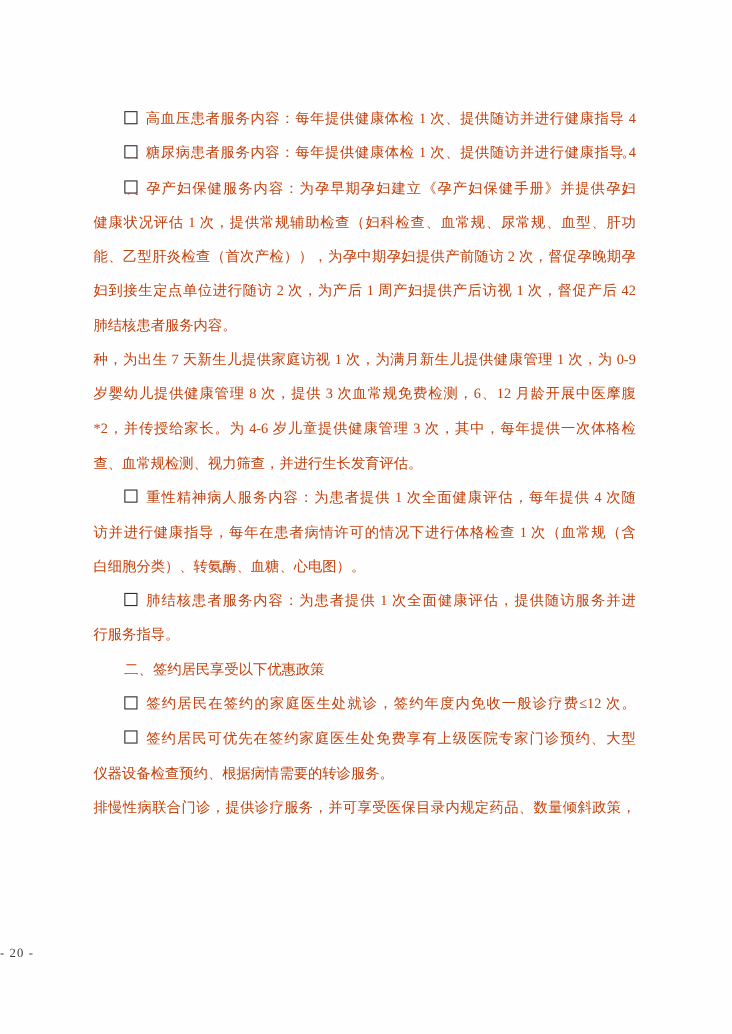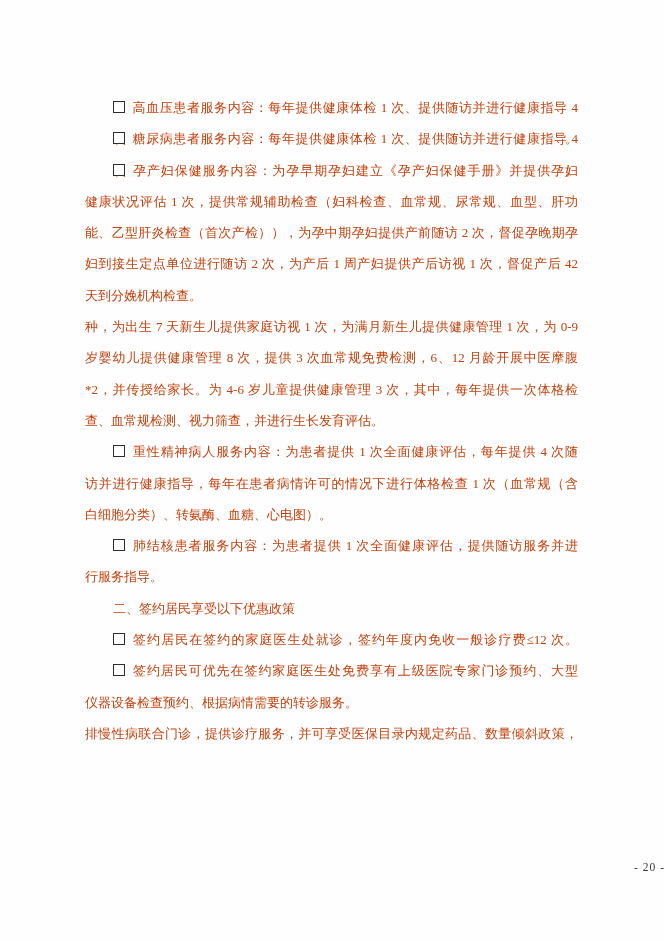--- a/index.html
+++ b/index.html
@@ -39,38 +39,38 @@
     width: 12px; height: 12px;
     border: 1px solid #2e2e2e;
     margin-right: 7px;
     vertical-align: -1px;
     background: #fefefe;
   }
   .pagenum {
     position: absolute;
     left: 0; top: 861px;
     width: 665px;
-    text-align: right;
+    text-align: left;
     font-size: 11.5px;
     letter-spacing: 1px;
     color: #3a3a3a;
   }
 </style>
 </head>
 <body>
 
 <div class="page">
   <div class="doc-body">
       <div class="line just ind"><span class="cb"></span>高血压患者服务内容：每年提供健康体检 1 次、提供随访并进行健康指导 4 次。</div>
       <div class="line just ind"><span class="cb"></span>糖尿病患者服务内容：每年提供健康体检 1 次、提供随访并进行健康指导 4 次。</div>
       <div class="line just ind"><span class="cb"></span>孕产妇保健服务内容：为孕早期孕妇建立《孕产妇保健手册》并提供孕妇</div>
       <div class="line just">健康状况评估 1 次，提供常规辅助检查（妇科检查、血常规、尿常规、血型、肝功</div>
       <div class="line just">能、乙型肝炎检查（首次产检）），为孕中期孕妇提供产前随访 2 次，督促孕晚期孕</div>
       <div class="line just">妇到接生定点单位进行随访 2 次，为产后 1 周产妇提供产后访视 1 次，督促产后 42</div>
-      <div class="line">天到分娩机构检查。</div>
+      <div class="line">肺结核患者服务内容。</div>
       <div class="line just">种，为出生 7 天新生儿提供家庭访视 1 次，为满月新生儿提供健康管理 1 次，为 0-9</div>
       <div class="line just">岁婴幼儿提供健康管理 8 次，提供 3 次血常规免费检测，6、12 月龄开展中医摩腹</div>
       <div class="line just">*2，并传授给家长。为 4-6 岁儿童提供健康管理 3 次，其中，每年提供一次体格检</div>
       <div class="line">查、血常规检测、视力筛查，并进行生长发育评估。</div>
       <div class="line just ind"><span class="cb"></span>重性精神病人服务内容：为患者提供 1 次全面健康评估，每年提供 4 次随</div>
       <div class="line just">访并进行健康指导，每年在患者病情许可的情况下进行体格检查 1 次（血常规（含</div>
       <div class="line">白细胞分类）、转氨酶、血糖、心电图）。</div>
       <div class="line just ind"><span class="cb"></span>肺结核患者服务内容：为患者提供 1 次全面健康评估，提供随访服务并进</div>
       <div class="line">行服务指导。</div>
       <div class="line ind">二、签约居民享受以下优惠政策</div>

